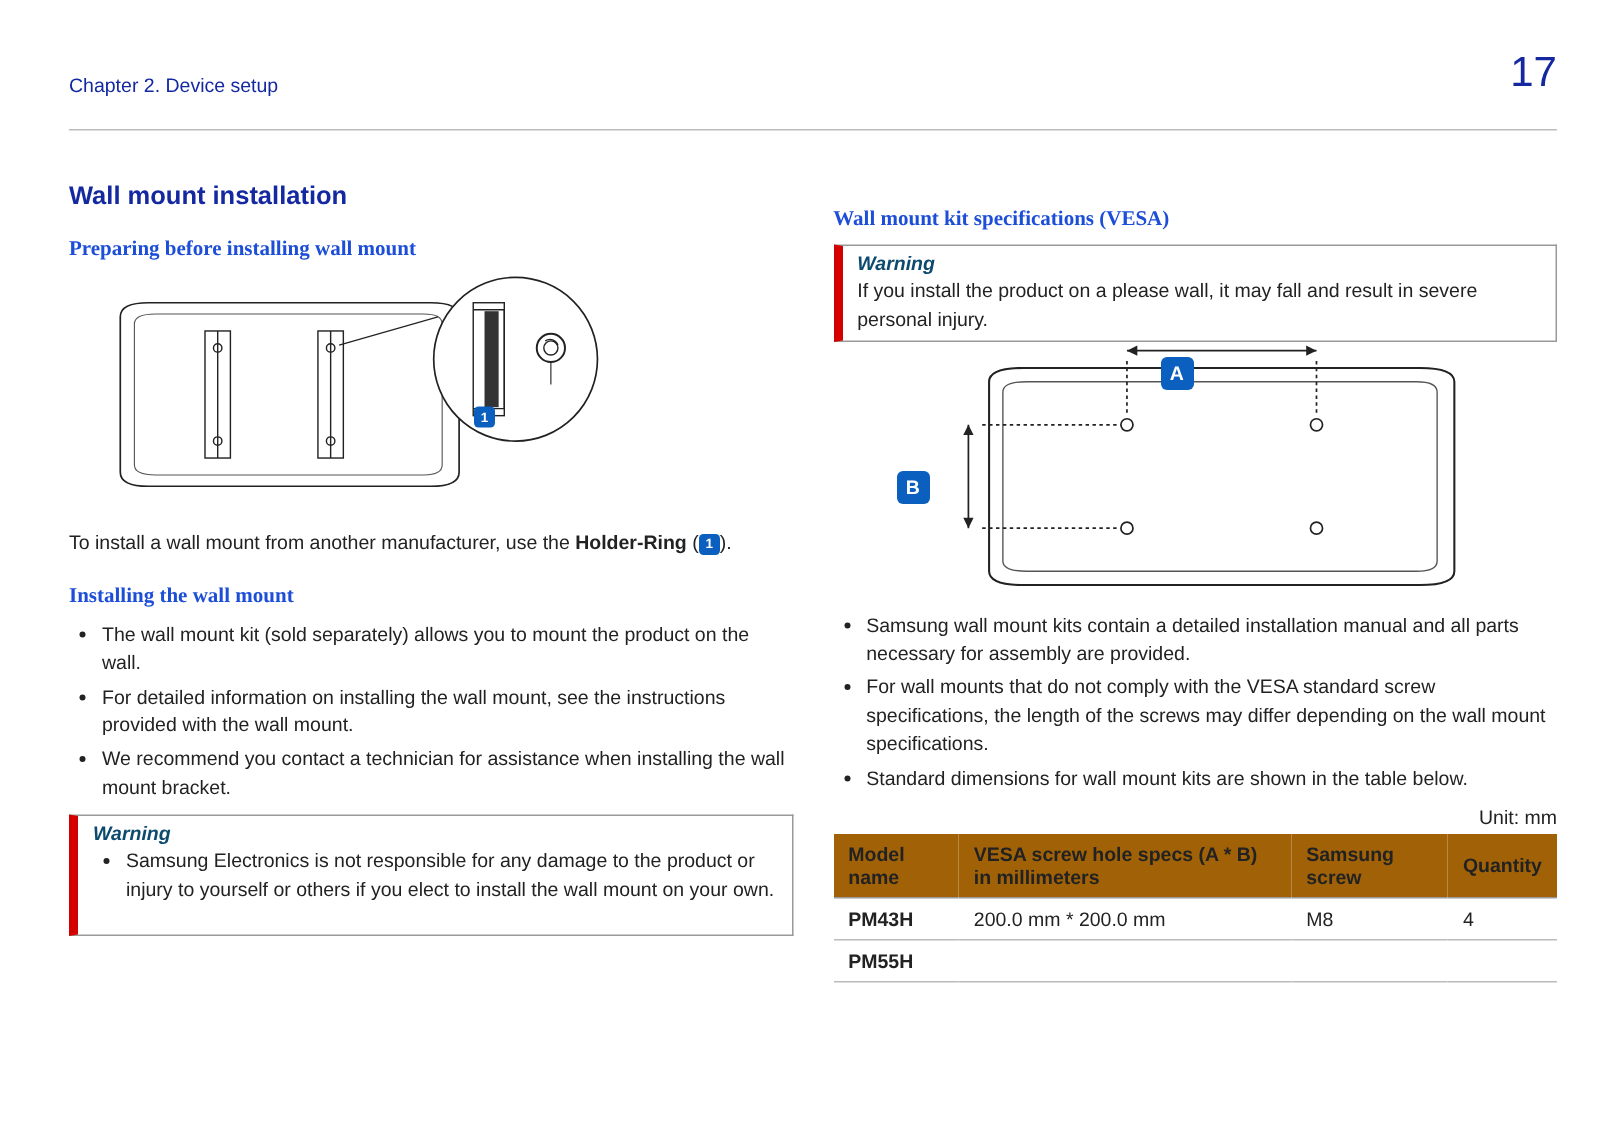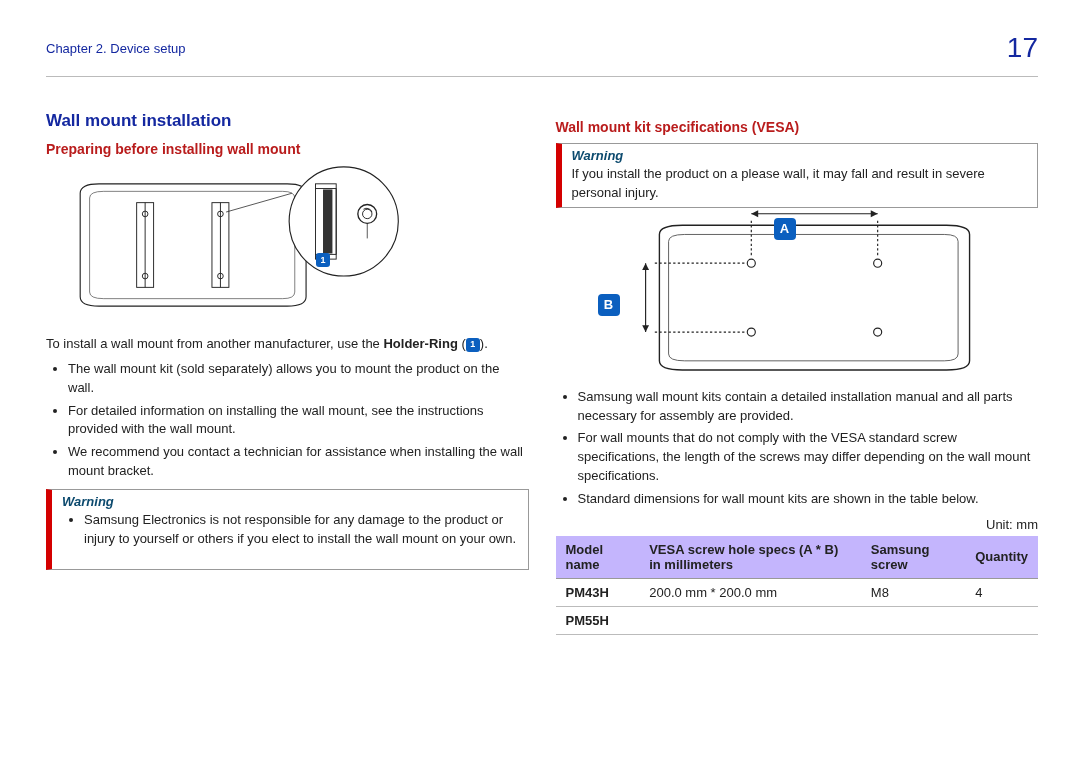--- a/index.html
+++ b/index.html
@@ -9,31 +9,31 @@
     color: #222;
     width: 1080px;
     height: 763px;
     background: #fff;
     position: relative;
     padding: 32px 42px 20px 46px;
   }
   .header {
     display: flex;
     justify-content: space-between;
-    align-items: center;
+    align-items: flex-end;
     margin-bottom: 12px;
     border-bottom: 1px solid #bbb;
-    padding-bottom: 12px;
+    padding-bottom: 22px;
   }
   .chapter-label { color: #1428a0; font-size: 13px; font-weight: 500; }
   .page-number { color: #1428a0; font-size: 28px; font-weight: 300; }
   .columns { display: flex; gap: 27px; margin-top: 34px; }
   .col { flex: 1; }
   h2.section-title { color: #1428a0; font-size: 17px; font-weight: 600; margin-bottom: 10px; }
-  h3.subheading { color: #b91c1c; font-size: 14px; font-weight: 700; margin-bottom: 8px; margin-top: 8px; }
+  h3.subheading { color: #1d4ed8; font-size: 14px; font-weight: 700; margin-bottom: 8px; margin-top: 18px; font-family: Liberation Serif, serif; }
   p { font-size: 13px; line-height: 1.45; margin-bottom: 6px; }
   ul { list-style: disc; padding-left: 22px; margin-bottom: 8px; }
   ul li { font-size: 13px; line-height: 1.45; margin-bottom: 4px; }
   .warning-box {
     border-left: 6px solid #d40000;
     padding: 4px 10px 4px 10px;
     margin: 6px 0 10px 0;
     border-top: 1px solid #999;
     border-right: 1px solid #999;
     border-bottom: 1px solid #999;
@@ -72,21 +72,21 @@
     border-radius: 3px;
     align-items: center;
     justify-content: center;
     font-size: 9px;
     font-weight: 700;
     vertical-align: middle;
   }
   .unit-label { text-align: right; font-size: 13px; margin: 6px 0 4px 0; }
   table { border-collapse: collapse; width: 100%; font-size: 13px; }
   table th {
-    background: #c4b5fd;
+    background: #a16207;
     text-align: left;
     padding: 6px 10px;
     font-weight: 700;
     border-bottom: 1px solid #999;
   }
   table td {
     padding: 6px 10px;
     border-bottom: 1px solid #bbb;
   }
   td.model { font-weight: 700; }
@@ -135,20 +135,21 @@
 
         <line x1="325" y1="62" x2="325" y2="78" stroke="#222" stroke-width="0.8"></line>
       </svg>
       <span class="label-num" style="position:absolute; left:270px; top:88px;">1</span>
     </div>
 
     <p>
       <span>To install a wall mount from another manufacturer, use the </span><span class="bold">Holder-Ring</span><span> (</span><span class="label-num">1</span><span>).</span>
     </p>
 
+    <h3 class="subheading">Installing the wall mount</h3>
     <ul>
       <li>The wall mount kit (sold separately) allows you to mount the product on the wall.</li>
       <li>For detailed information on installing the wall mount, see the instructions provided with the wall mount.</li>
       <li>We recommend you contact a technician for assistance when installing the wall mount bracket.</li>
     </ul>
 
     <div class="warning-box">
       <div class="warning-title">Warning</div>
       <ul>
         <li>Samsung Electronics is not responsible for any damage to the product or injury to yourself or others if you elect to install the wall mount on your own.</li>

